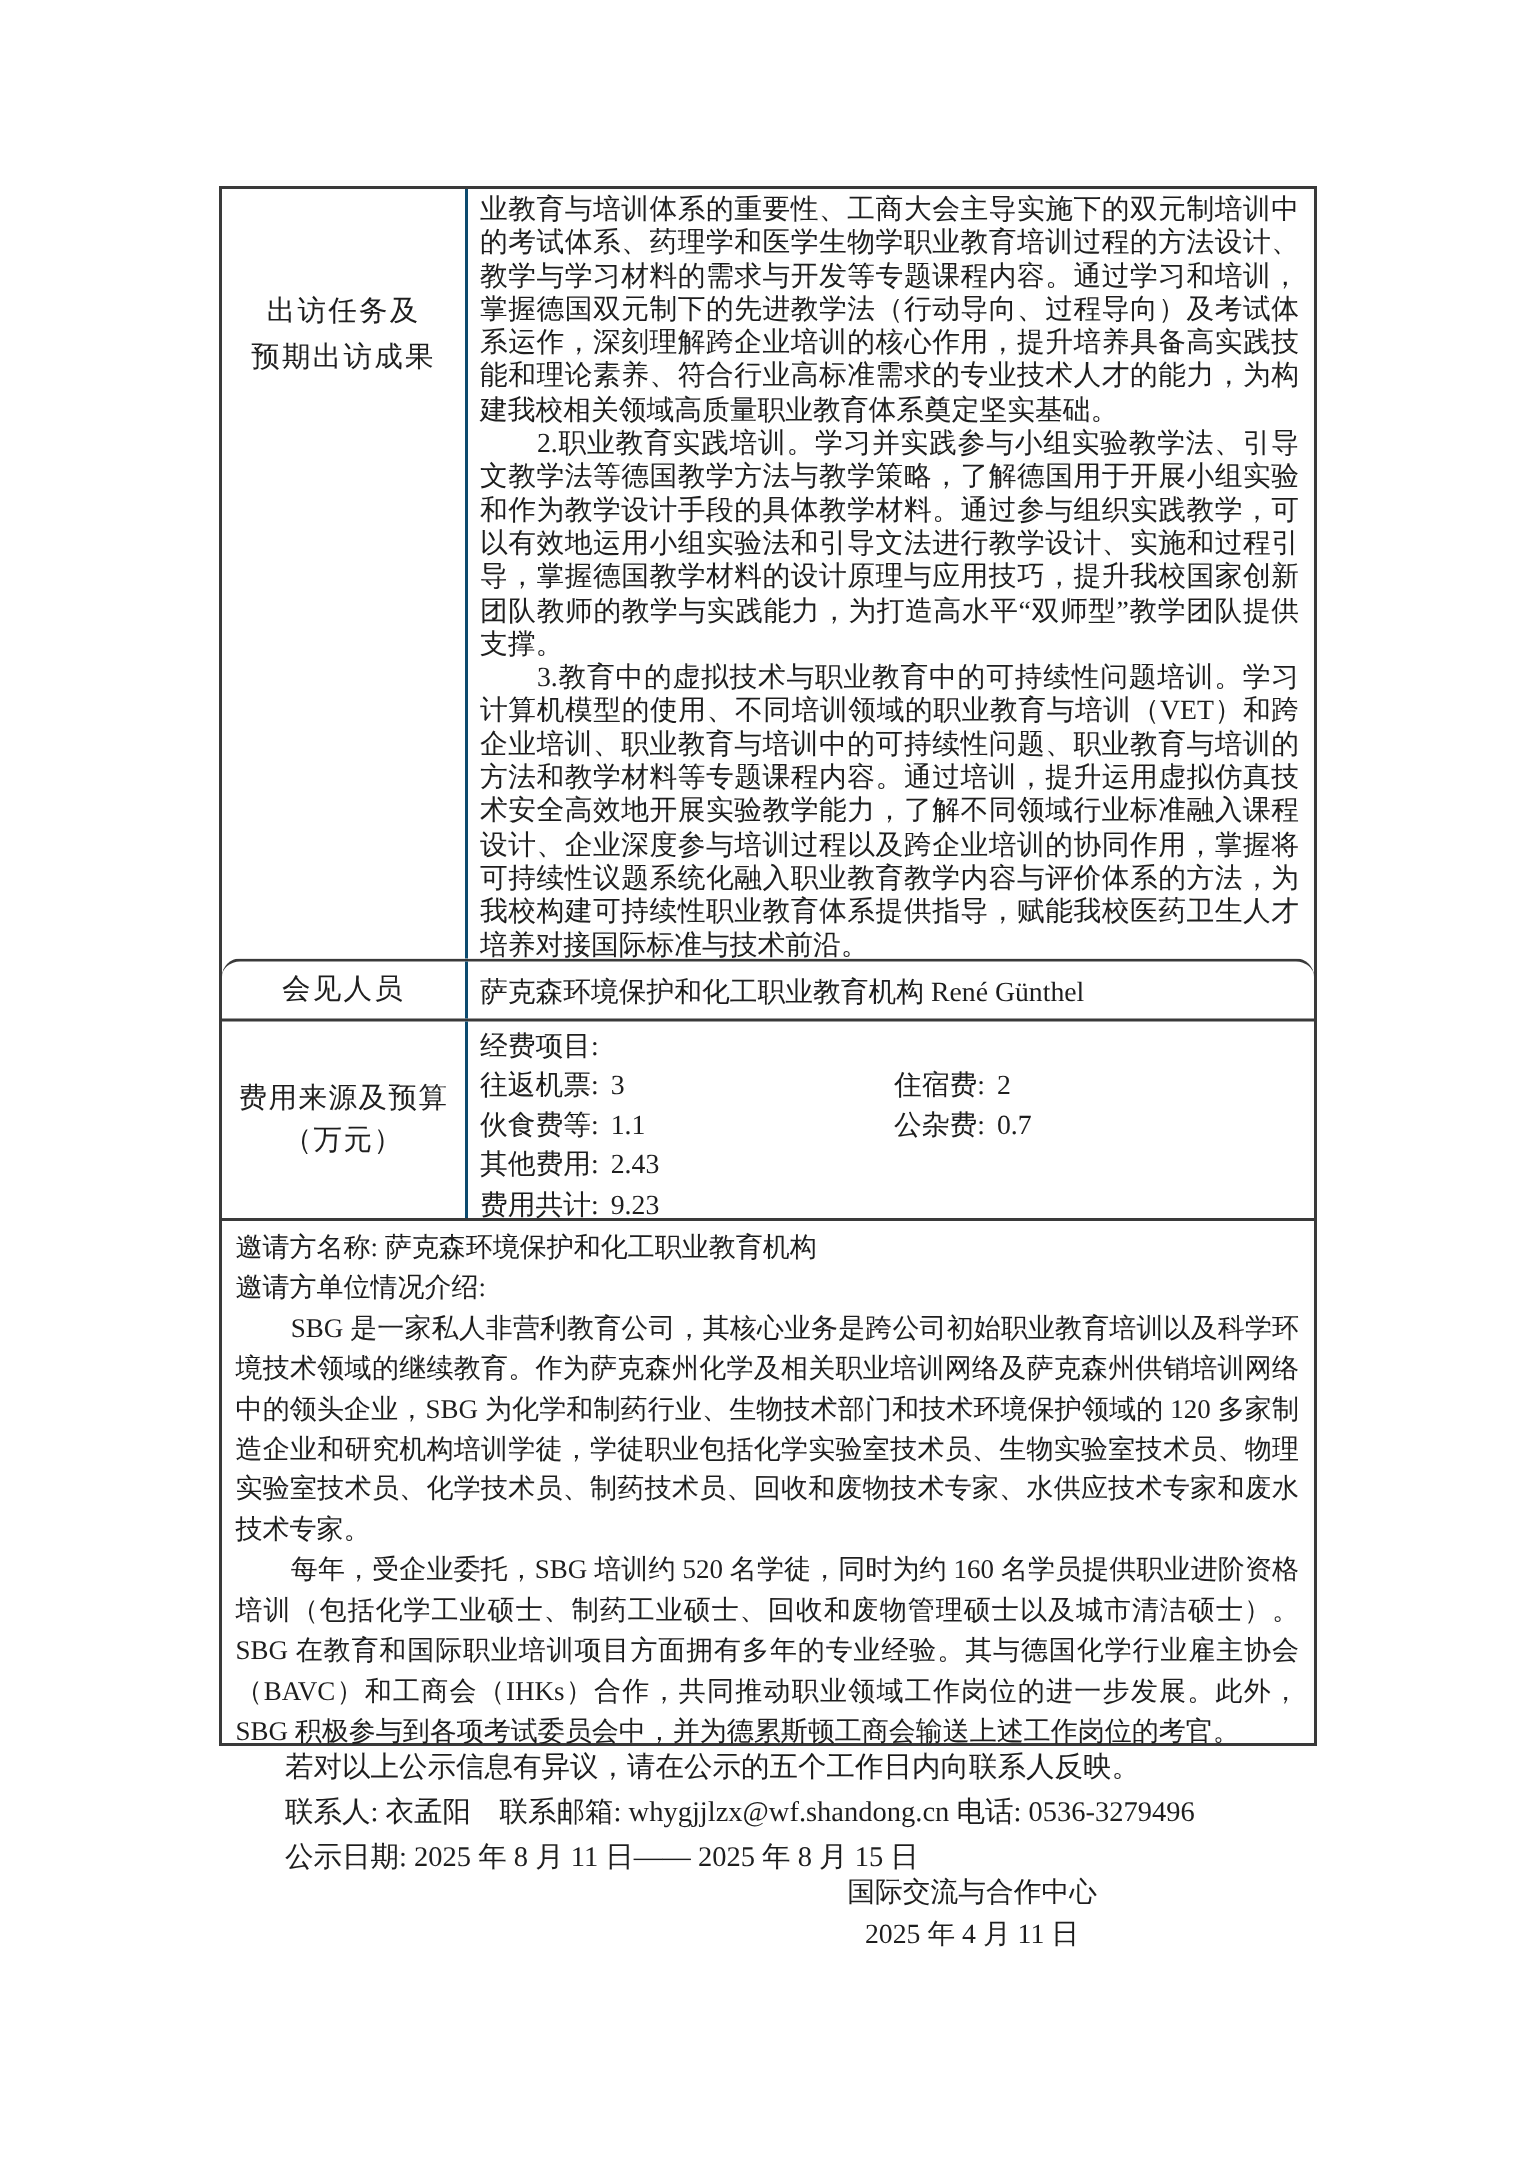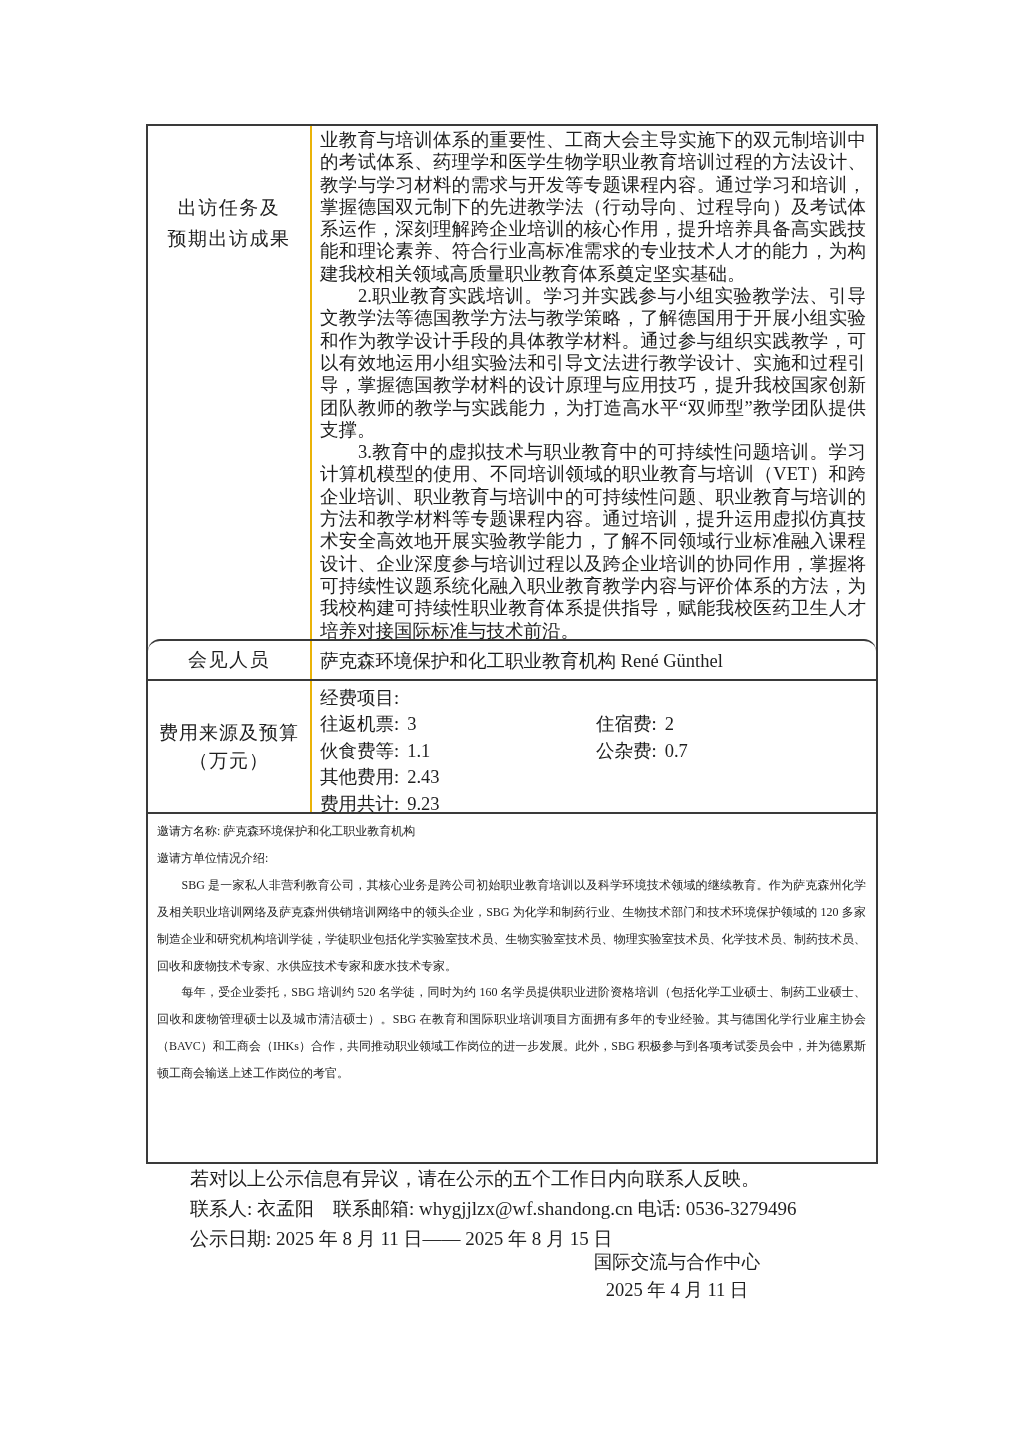--- a/index.html
+++ b/index.html
@@ -9,21 +9,21 @@
     font-family:"Liberation Serif","DejaVu Serif",serif;
     color:#1e1e1e;
   }
   .doc-table {
     position:absolute; left:146px; top:124px; width:732px;
     border:2px solid #3a3a3a; background:#ffffff;
   }
   .trow { display:flex; width:100%; }
   .trow + .trow { border-top:2px solid #3a3a3a; }
   .label-cell {
-    width:164px; flex:0 0 164px; border-right:2px solid #eab308;
+    width:164px; flex:0 0 164px; border-right:2px solid #0c4a6e;
     display:flex; flex-direction:column; justify-content:center; align-items:center;
     text-align:center; font-size:19px; letter-spacing:1.5px; line-height:31px;
   }
   .content-cell { flex:1 1 auto; min-width:0; overflow:hidden; }
 
   
   .row-tasks { height:513px; }
   .row-tasks .label-cell { justify-content:flex-start; padding-top:66px; }
   .row-tasks .content-cell {
     padding:3px 10px 16px 8px; font-size:18.5px; line-height:22.3px;
@@ -43,32 +43,32 @@
   .row-budget { height:133px; }
   .row-budget .label-cell { line-height:28px; letter-spacing:1px; }
   .row-budget .content-cell { padding:4px 10px 0 8px; font-size:18.5px; }
   .b-line { line-height:26.4px; white-space:nowrap; }
   .b-left { display:inline-block; width:276px; }
   .b-val { margin-left:8px; }
 
   
   .row-inviter { height:350px; display:block; }
   .inviter-cell {
-    padding:4px 10px 0 9px; font-size:12px; line-height:26.9px;
+    padding:4px 10px 0 9px; font-size:18px; line-height:26.9px;
     text-align:justify; text-justify:inter-ideograph;
   }
   .inviter-cell p { margin:0; }
 
   
   .footer-block {
     position:absolute; left:190px; top:1164px; width:690px;
     font-size:19px; line-height:30px;
   }
   .footer-sign {
-    position:absolute; left:584px; top:1249px; width:186px;
+    position:absolute; left:555px; top:1249px; width:186px;
     text-align:center; font-size:18.5px; line-height:27.5px;
   }
 </style>
 </head>
 <body>
 
 <div class="doc-table">
 
   <div class="trow row-tasks">
     <div class="label-cell">

